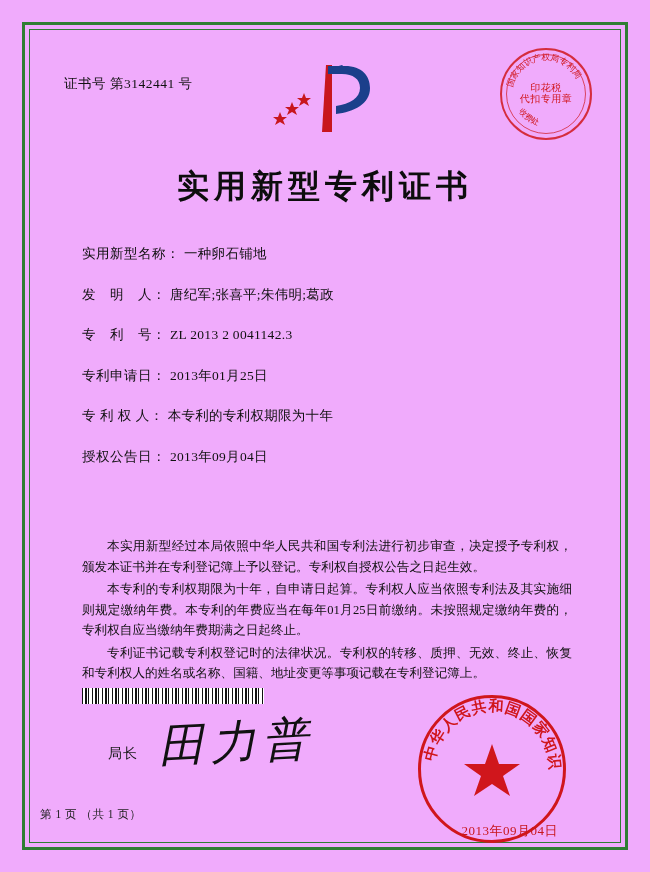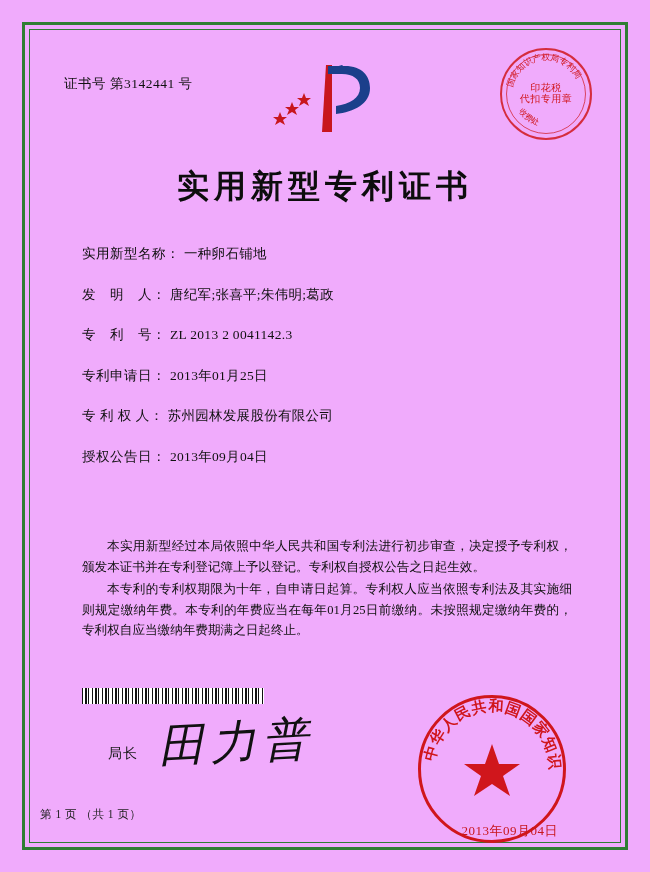--- a/index.html
+++ b/index.html
@@ -300,31 +300,32 @@
       <div class="field-row">
         <span class="field-label">专　利　号：</span>
         <span class="field-value">ZL 2013 2 0041142.3</span>
       </div>
       <div class="field-row">
         <span class="field-label">专利申请日：</span>
         <span class="field-value">2013年01月25日</span>
       </div>
       <div class="field-row">
         <span class="field-label">专 利 权 人：</span>
-        <span class="field-value">苏州园林发展股份有限公司</span>
+        <span class="field-value">本专利的专利权期限为十年</span>
       </div>
       <div class="field-row">
         <span class="field-label">授权公告日：</span>
         <span class="field-value">2013年09月04日</span>
       </div>
     </div>
 
     <div class="body-text">
       <p>本实用新型经过本局依照中华人民共和国专利法进行初步审查，决定授予专利权，颁发本证书并在专利登记簿上予以登记。专利权自授权公告之日起生效。</p>
       <p>本专利的专利权期限为十年，自申请日起算。专利权人应当依照专利法及其实施细则规定缴纳年费。本专利的年费应当在每年01月25日前缴纳。未按照规定缴纳年费的，专利权自应当缴纳年费期满之日起终止。</p>
+      <p>专利证书记载专利权登记时的法律状况。专利权的转移、质押、无效、终止、恢复和专利权人的姓名或名称、国籍、地址变更等事项记载在专利登记簿上。</p>
     </div>
 
     <div class="barcode"></div>
 
     <div class="sig-label">局长</div>
     <div class="signature">田力普</div>
 
     <div class="seal-main">
       <div class="ring"></div>
       <svg class="circ-text" viewBox="0 0 148 148">

